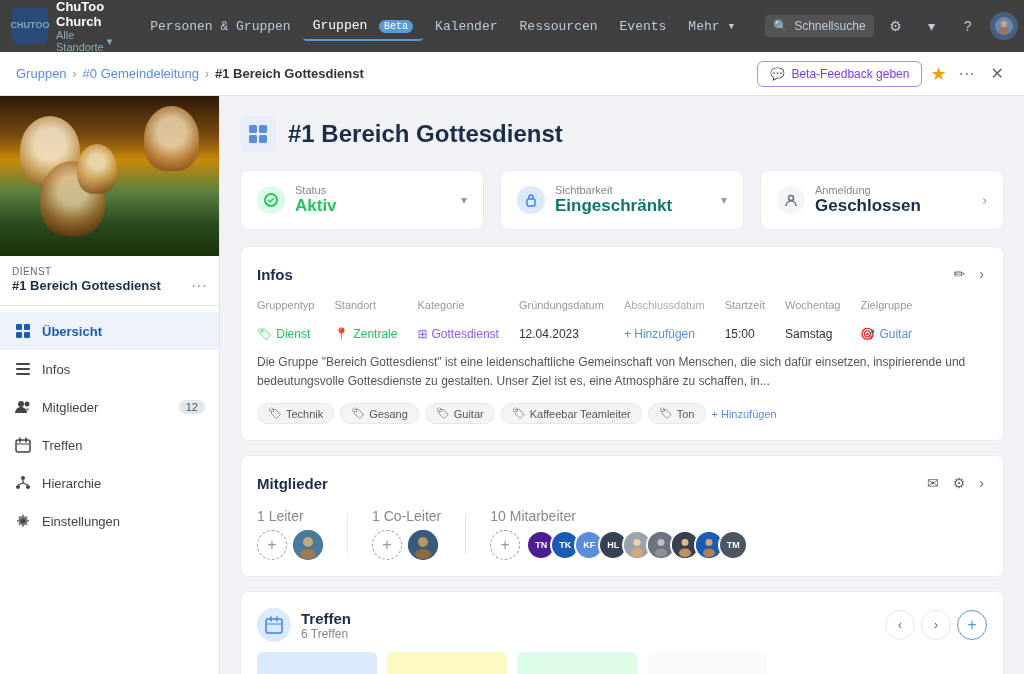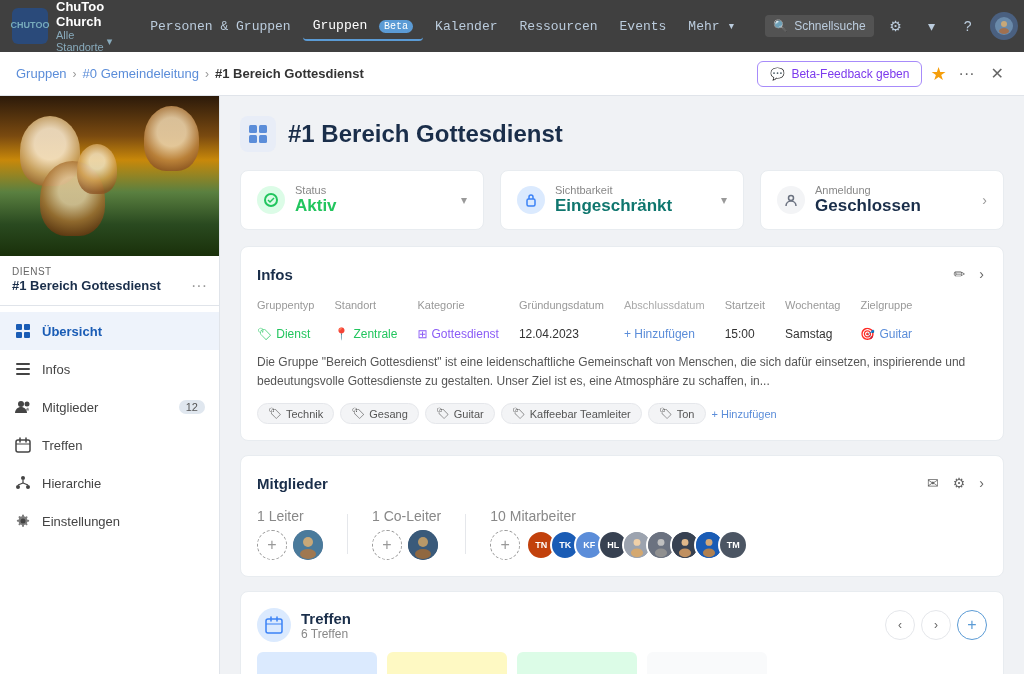--- a/index.html
+++ b/index.html
@@ -458,21 +458,21 @@
             </div>
           </div>
         </div>
         <div class="members-divider"></div>
 
         <div class="member-group">
           <span class="member-group-label">10 Mitarbeiter</span>
           <div class="member-add-row">
             <div class="add-circle">+</div>
             <div class="avatar-stack">
-              <div class="avatar-sm" style="background:#c2410c;font-size:9px;">TN</div>
+              <div class="avatar-sm" style="background:#4c1d95;font-size:9px;">TN</div>
               <div class="avatar-sm" style="background:#1a5cb5;font-size:9px;">TK</div>
               <div class="avatar-sm" style="background:#5b8dd9;font-size:9px;">KF</div>
               <div class="avatar-sm" style="background:#374151;font-size:9px;">HL</div>
               <div class="avatar-sm" style="background:#9ca3af;overflow:hidden;">
                 <svg width="30" height="30" viewBox="0 0 30 30">
                     <circle cx="15" cy="15" r="15" fill="#9ca3af"></circle>
                     <circle cx="15" cy="12" r="4" fill="#f0d0a8"></circle>
                     <ellipse cx="15" cy="24" rx="7" ry="5" fill="#d4a870"></ellipse>
                   </svg>
               </div>

